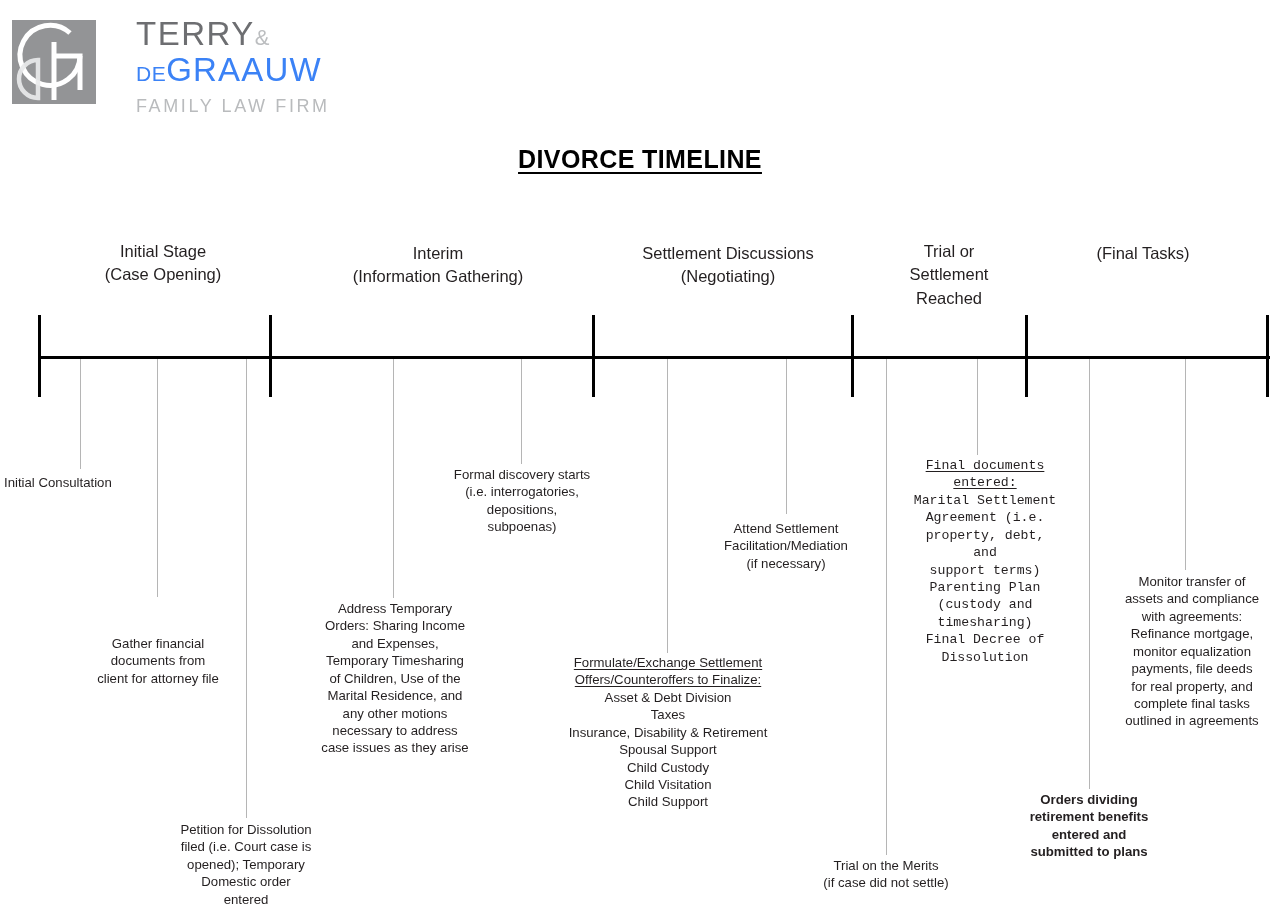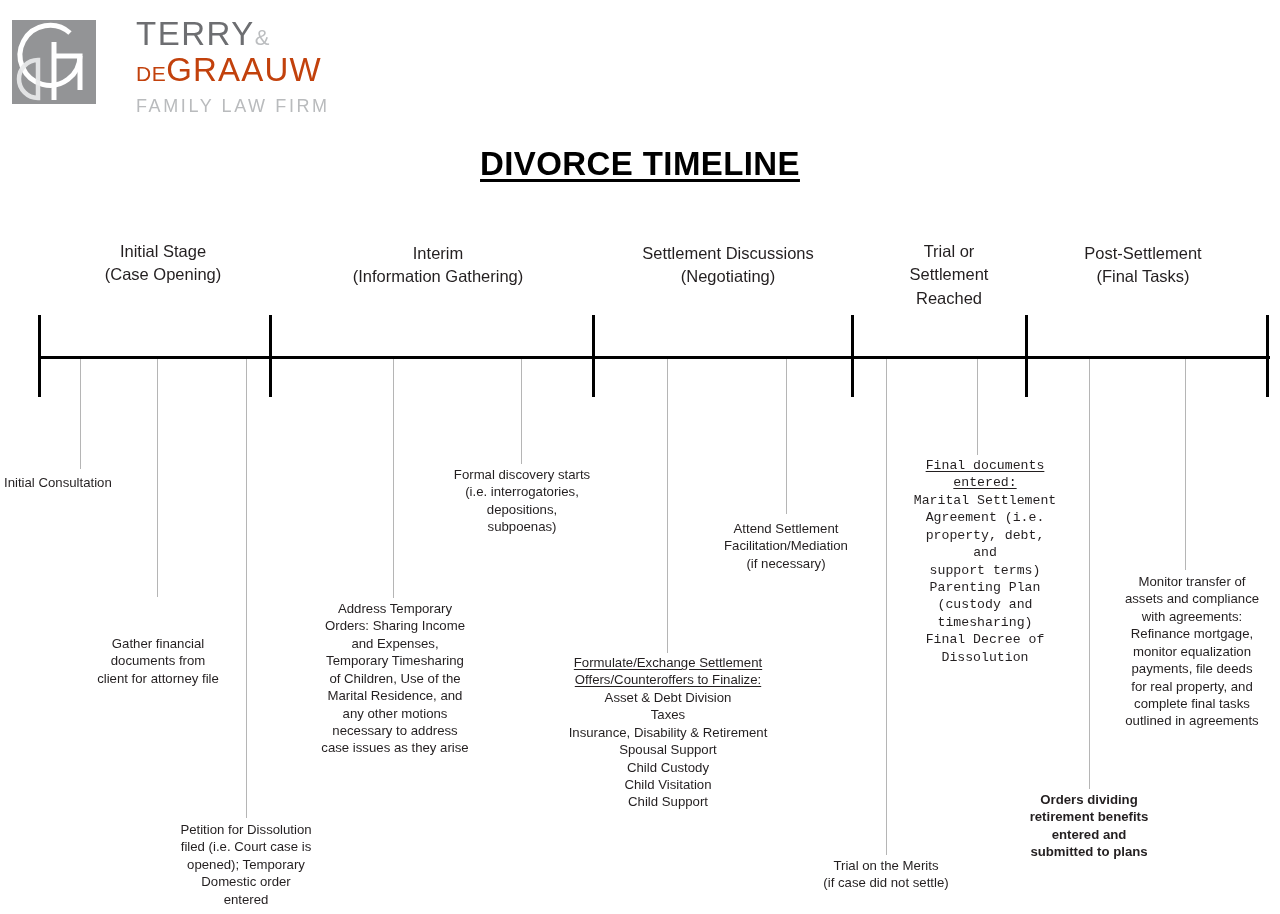--- a/index.html
+++ b/index.html
@@ -14,28 +14,28 @@
   }
   #page{position:absolute;left:0;top:0;width:1280px;height:914px;}
 
   
   .logo-block{position:absolute;left:8px;top:14px;display:flex;align-items:flex-start;}
   .logo-mark{position:relative;width:92px;height:98px;flex:0 0 auto;}
   .logo-mark svg{display:block;}
   .logo-words{margin-left:36px;padding-top:4px;}
   .lw-line1{font-size:33px;letter-spacing:1.5px;color:#6d6e71;line-height:0.95;white-space:nowrap;}
   .lw-line1 .amp{font-size:22px;color:#bcbec0;}
-  .lw-line2{font-size:33px;letter-spacing:1.2px;color:#c2410c;line-height:1.05;white-space:nowrap;margin-top:4px;}
+  .lw-line2{font-size:33px;letter-spacing:1.2px;color:#3b82f6;line-height:1.05;white-space:nowrap;margin-top:4px;}
   .lw-line2 .de{font-size:21px;letter-spacing:0.5px;}
   .lw-line3{font-size:18px;letter-spacing:2.6px;color:#b9bbbd;margin-top:8px;white-space:nowrap;}
 
   
   .page-title{
     position:absolute;left:0;top:145px;width:1280px;text-align:center;
-    font-size:33px;font-weight:bold;letter-spacing:0.4px;
+    font-size:25px;font-weight:bold;letter-spacing:0.4px;
     text-decoration:underline;text-underline-offset:4px;
     color:#000;
   }
 
   
   .axis-line{position:absolute;left:38px;top:356px;width:1232px;height:3px;background:#000;}
   .divider{position:absolute;width:3px;background:#000;}
   .connector{position:absolute;width:1px;background:#b5b5b5;}
 
   
@@ -95,21 +95,20 @@
     <div>(Negotiating)</div>
   </div>
 
   <div class="stage-head" style="left:876px;top:240px;width:146px;">
     <div>Trial or</div>
     <div>Settlement</div>
     <div>Reached</div>
   </div>
 
   <div class="stage-head" style="left:1032px;top:242px;width:222px;">
-    <div>Post-Settlement</div>
     <div>(Final Tasks)</div>
   </div>
 
   <div class="axis-line"></div>
 
   <div class="divider" style="left:38px;top:315px;height:82px;"></div>
   <div class="divider" style="left:269px;top:315px;height:82px;"></div>
   <div class="divider" style="left:592px;top:315px;height:82px;"></div>
   <div class="divider" style="left:851px;top:315px;height:82px;"></div>
   <div class="divider" style="left:1025px;top:315px;height:82px;"></div>

